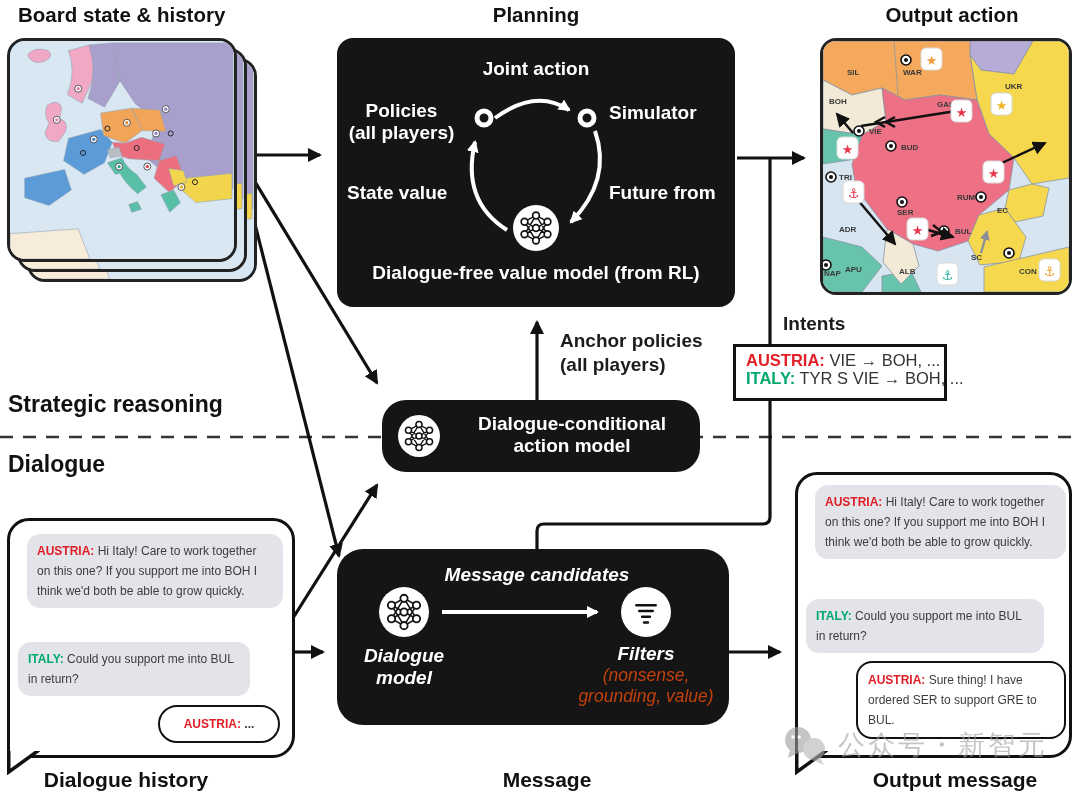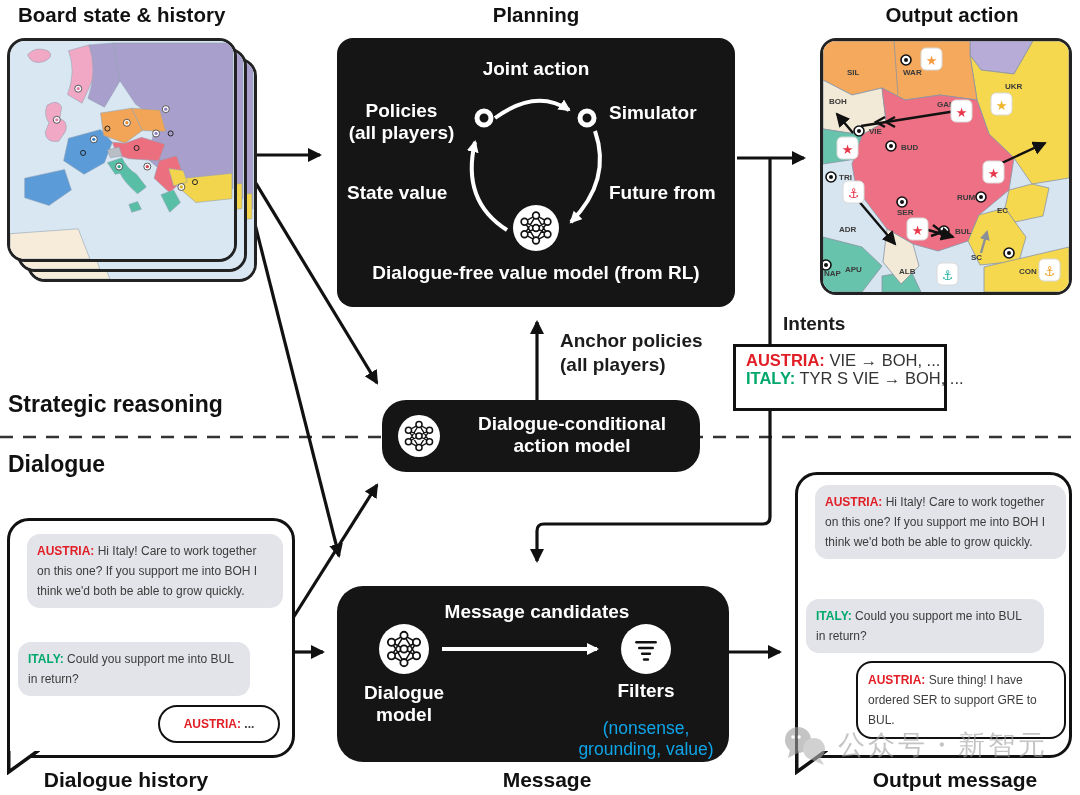--- a/index.html
+++ b/index.html
@@ -16,21 +16,21 @@
   .mapbox{position:absolute;left:820px;top:38px;width:252px;height:257px;border:3px solid #222;
           border-radius:16px;overflow:hidden;box-sizing:border-box;background:#d7e5f1;}
   .chatbox{position:absolute;background:#fff;border:3.5px solid #111;border-radius:22px;
            border-bottom-left-radius:0;box-sizing:border-box;z-index:6;}
   .bubble{position:absolute;background:#e2e4e9;border-radius:13px;padding:7px 10px;
           font-size:12px;line-height:20px;color:#3c3c3c;box-sizing:border-box;}
   .bubble.outline{background:#fff;border:2.5px solid #111;}
   .spk{font-weight:bold;}
   .spk.austria{color:#e11d25;}
   .spk.italy{color:#00a96b;margin-top:8px;}
-  .intents{position:absolute;left:733px;top:344px;width:214px;height:67px;background:#fff;
+  .intents{position:absolute;left:733px;top:344px;width:214px;height:57px;background:#fff;
            border:3px solid #111;box-sizing:border-box;z-index:6;padding:5px 0 0 10px;
            font-size:16.5px;line-height:18px;color:#333;}
   .intents .row{white-space:nowrap;font-size:16.5px;line-height:17.5px;}
   .botlab{font-weight:bold;font-size:21px;color:#111;text-align:center;}
   svg{display:block;}
   .overlay{position:absolute;left:0;top:0;z-index:1;pointer-events:none;}
   .z2{z-index:2;}
   .wm{position:absolute;left:780px;top:724px;z-index:9;opacity:.6;display:flex;align-items:center;
       color:#9e9e9e;font-size:27px;letter-spacing:3px;white-space:nowrap;}
   .tailsvg{position:absolute;left:-3.5px;bottom:-20px;}
@@ -326,38 +326,38 @@
   <div class="blackbox z2" style="left:382px;top:400px;width:318px;height:72px;border-radius:24px;">
     <svg class="abs" style="left:16px;top:15px;" width="42" height="42">
         <use href="#nn-icon" width="42" height="42"></use>
       </svg>
     <div class="abs wlab ctr" style="left:70px;top:13px;width:240px;text-align:center;">
       <div>Dialogue-conditional</div>
       <div>action model</div>
     </div>
   </div>
 
-  <div class="blackbox z2" style="left:337px;top:586px;width:392px;height:176px;border-radius:26px;">
+  <div class="blackbox z2" style="left:337px;top:549px;width:392px;height:176px;border-radius:26px;font-style:italic;">
     <div class="abs wlab ctr" style="left:100px;top:15px;width:200px;">Message candidates</div>
     <svg class="abs" style="left:42px;top:38px;" width="50" height="50">
         <use href="#nn-icon" width="50" height="50"></use>
       </svg>
     <svg class="abs" style="left:284px;top:38px;" width="50" height="50">
         <use href="#filter-icon" width="50" height="50"></use>
       </svg>
     <svg class="abs" style="left:100px;top:48px;" width="180" height="30">
       <path d="M5 15 H160" stroke="#fff" stroke-width="4" fill="none" marker-end="url(#ahw)"></path>
     </svg>
     <div class="abs wlab ctr" style="left:7px;top:96px;width:120px;">
       <div>Dialogue</div>
       <div>model</div>
     </div>
     <div class="abs ctr" style="left:224px;top:94px;width:170px;">
       <div class="wlab">Filters</div>
-      <div style="color:#0ea5e9;font-size:17.5px;line-height:21px;margin-top:16px;">(nonsense, grounding, value)</div>
+      <div style="color:#c2410c;font-size:17.5px;line-height:21px;">(nonsense, grounding, value)</div>
     </div>
   </div>
 
   <div class="chatbox" style="left:7px;top:518px;width:288px;height:240px;">
     <svg class="tailsvg" width="36" height="24">
       <path d="M2 -2 L2 22 L34 -2 Z" fill="#fff"></path>
       <path d="M1.75 0 L1.75 21 L32 -1" stroke="#111" stroke-width="3.5" fill="none"></path>
     </svg>
     <div class="bubble" style="left:17px;top:13px;width:256px;">
       <span class="spk austria">AUSTRIA:</span><span> Hi Italy! Care to work together on this one? If you support me into BOH I think we'd both be able to grow quickly.</span>

